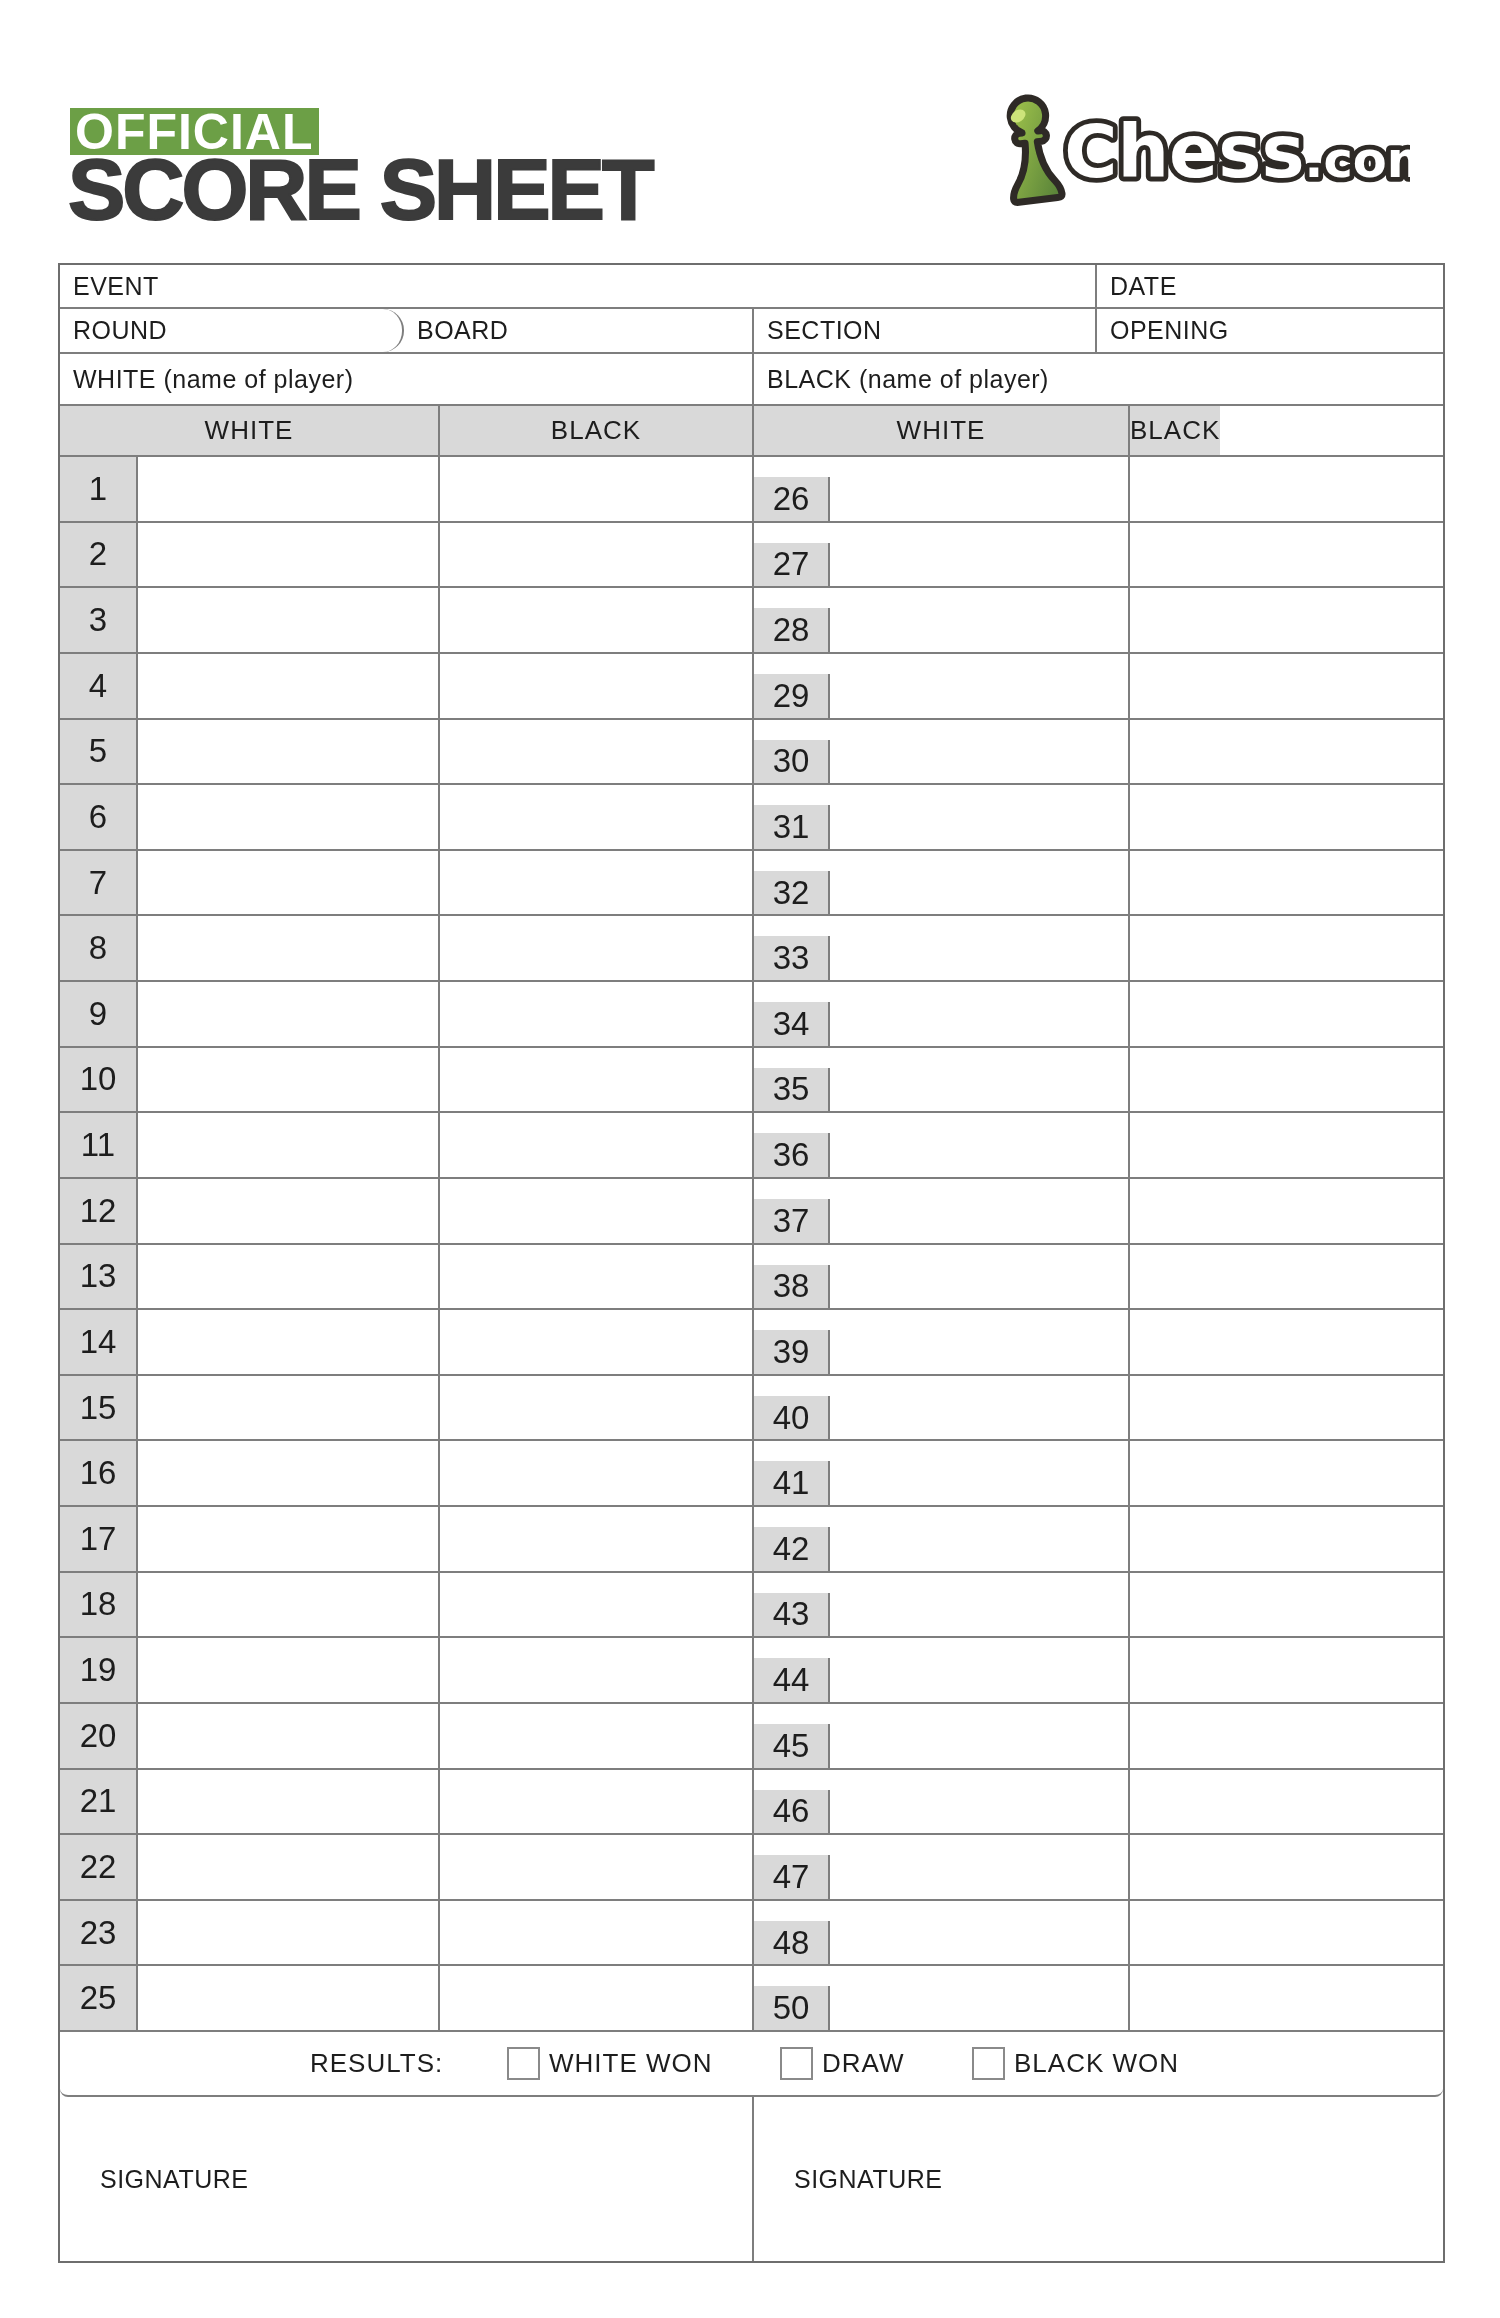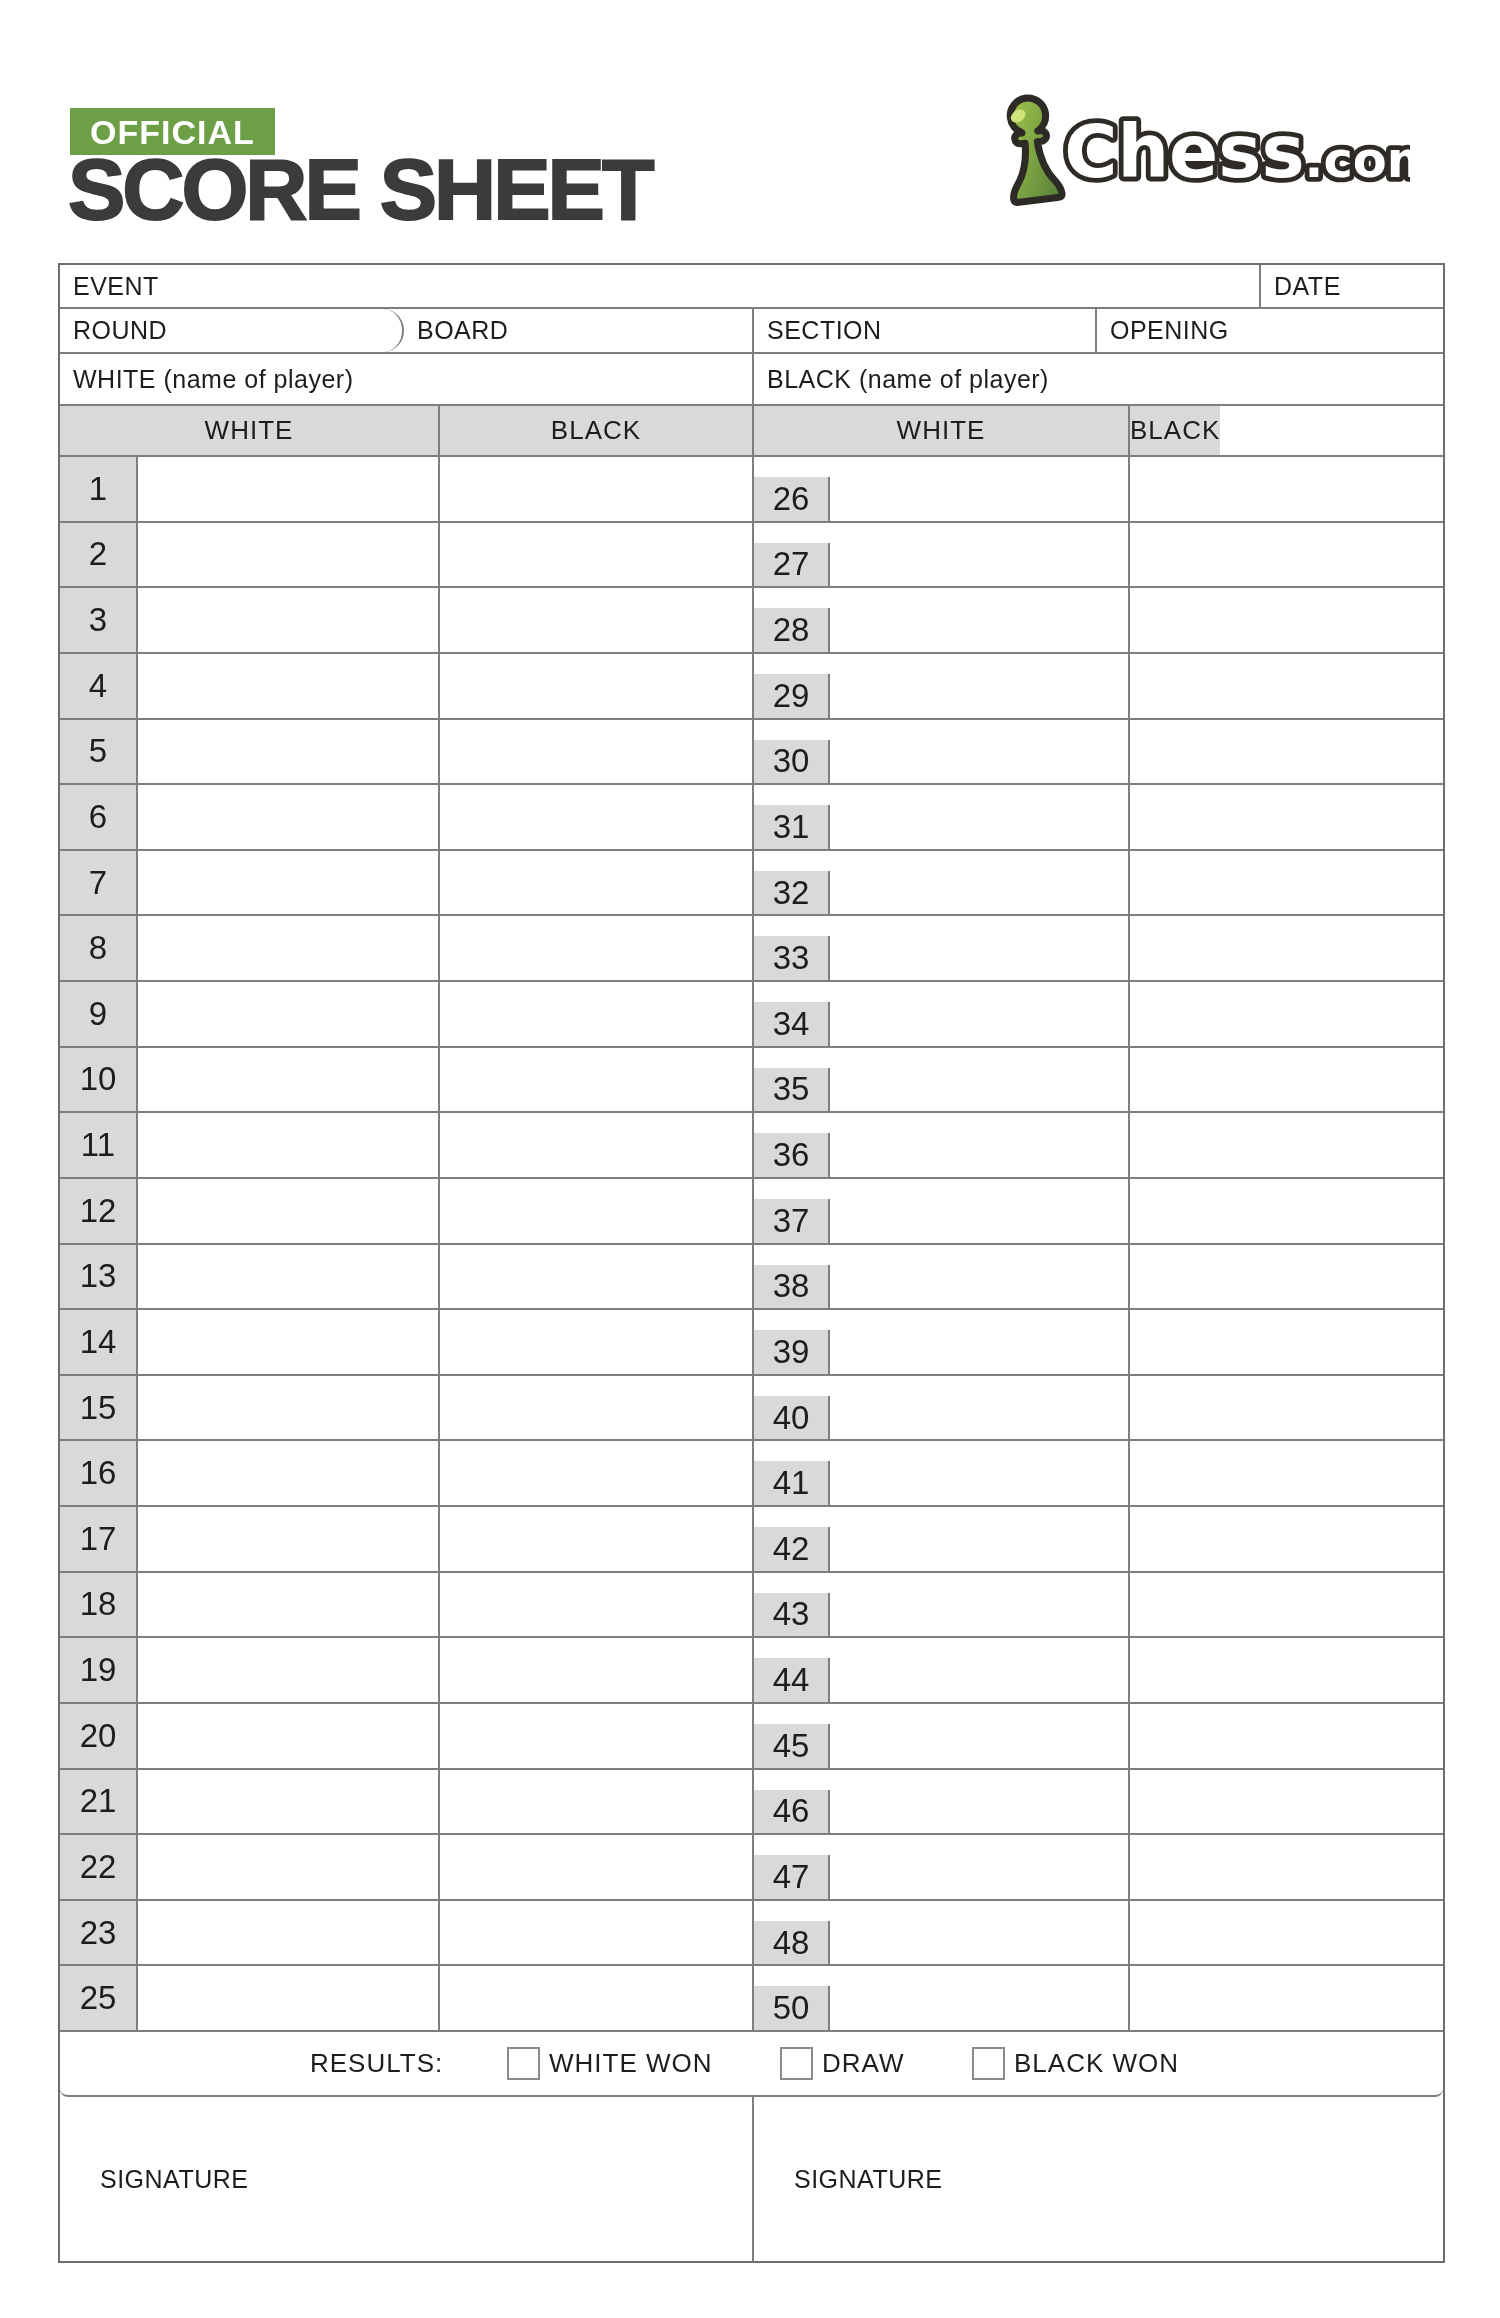--- a/index.html
+++ b/index.html
@@ -3,23 +3,23 @@
 <meta charset="utf-8">
 <style>
   html,body{margin:0;padding:0;background:#ffffff;}
   .page{
     position:relative;width:1500px;height:2318px;background:#fff;overflow:hidden;
     font-family:"Liberation Sans","DejaVu Sans",sans-serif;color:var(--text-dark);
   }
   
   .badge{
     position:absolute;left:70px;top:108px;height:47px;
-    display:inline-flex;align-items:center;padding:0 20px;
+    display:inline-flex;align-items:center;padding:0 5px;
     background:var(--badge-green);color:#ffffff;
-    font-size:34px;font-weight:bold;letter-spacing:1px;line-height:1;
+    font-size:50px;font-weight:bold;letter-spacing:1px;line-height:1;
   }
   .title{
     position:absolute;left:68px;top:146px;
     font-size:86px;font-weight:bold;letter-spacing:-3px;line-height:1;
     color:var(--title-dark);-webkit-text-stroke:2px var(--title-dark);
     white-space:nowrap;
   }
   .logo{position:absolute;left:990px;top:90px;width:420px;height:118px;}
   .logo svg{width:100%;height:100%;display:block;}
   .logo text{font-family:"DejaVu Sans","Liberation Sans",sans-serif;}
@@ -30,21 +30,21 @@
     display:flex;flex-direction:column;background:#fff;
   }
   .sheet *{box-sizing:border-box;}
   .row{display:flex;border-bottom:2px solid var(--line-gray);flex:0 0 auto;}
   .cell{display:flex;align-items:center;border-right:2px solid var(--line-gray);}
   .cell:last-child{border-right:none;}
   .lbl{font-size:25px;letter-spacing:0.5px;color:var(--text-dark);white-space:nowrap;}
   .pad{padding-left:13px;}
   
   .row-event{height:44px;}
-  .row-event .cell:nth-child(1){width:1201px;}
+  .row-event .cell:nth-child(1){width:1037px;}
   .row-round{height:45px;}
   .row-round .cell:nth-child(1){width:344px;border-radius:21px;}
   .row-round .cell:nth-child(2){width:350px;}
   .row-round .cell:nth-child(3){width:343px;}
   .row-names{height:52px;}
   .row-names .cell:nth-child(1){width:694px;}
   
   .row-cols{height:51px;}
   .row-cols .cell{background:var(--header-gray);justify-content:center;}
   .row-cols .cell:nth-child(1){width:380px;}

